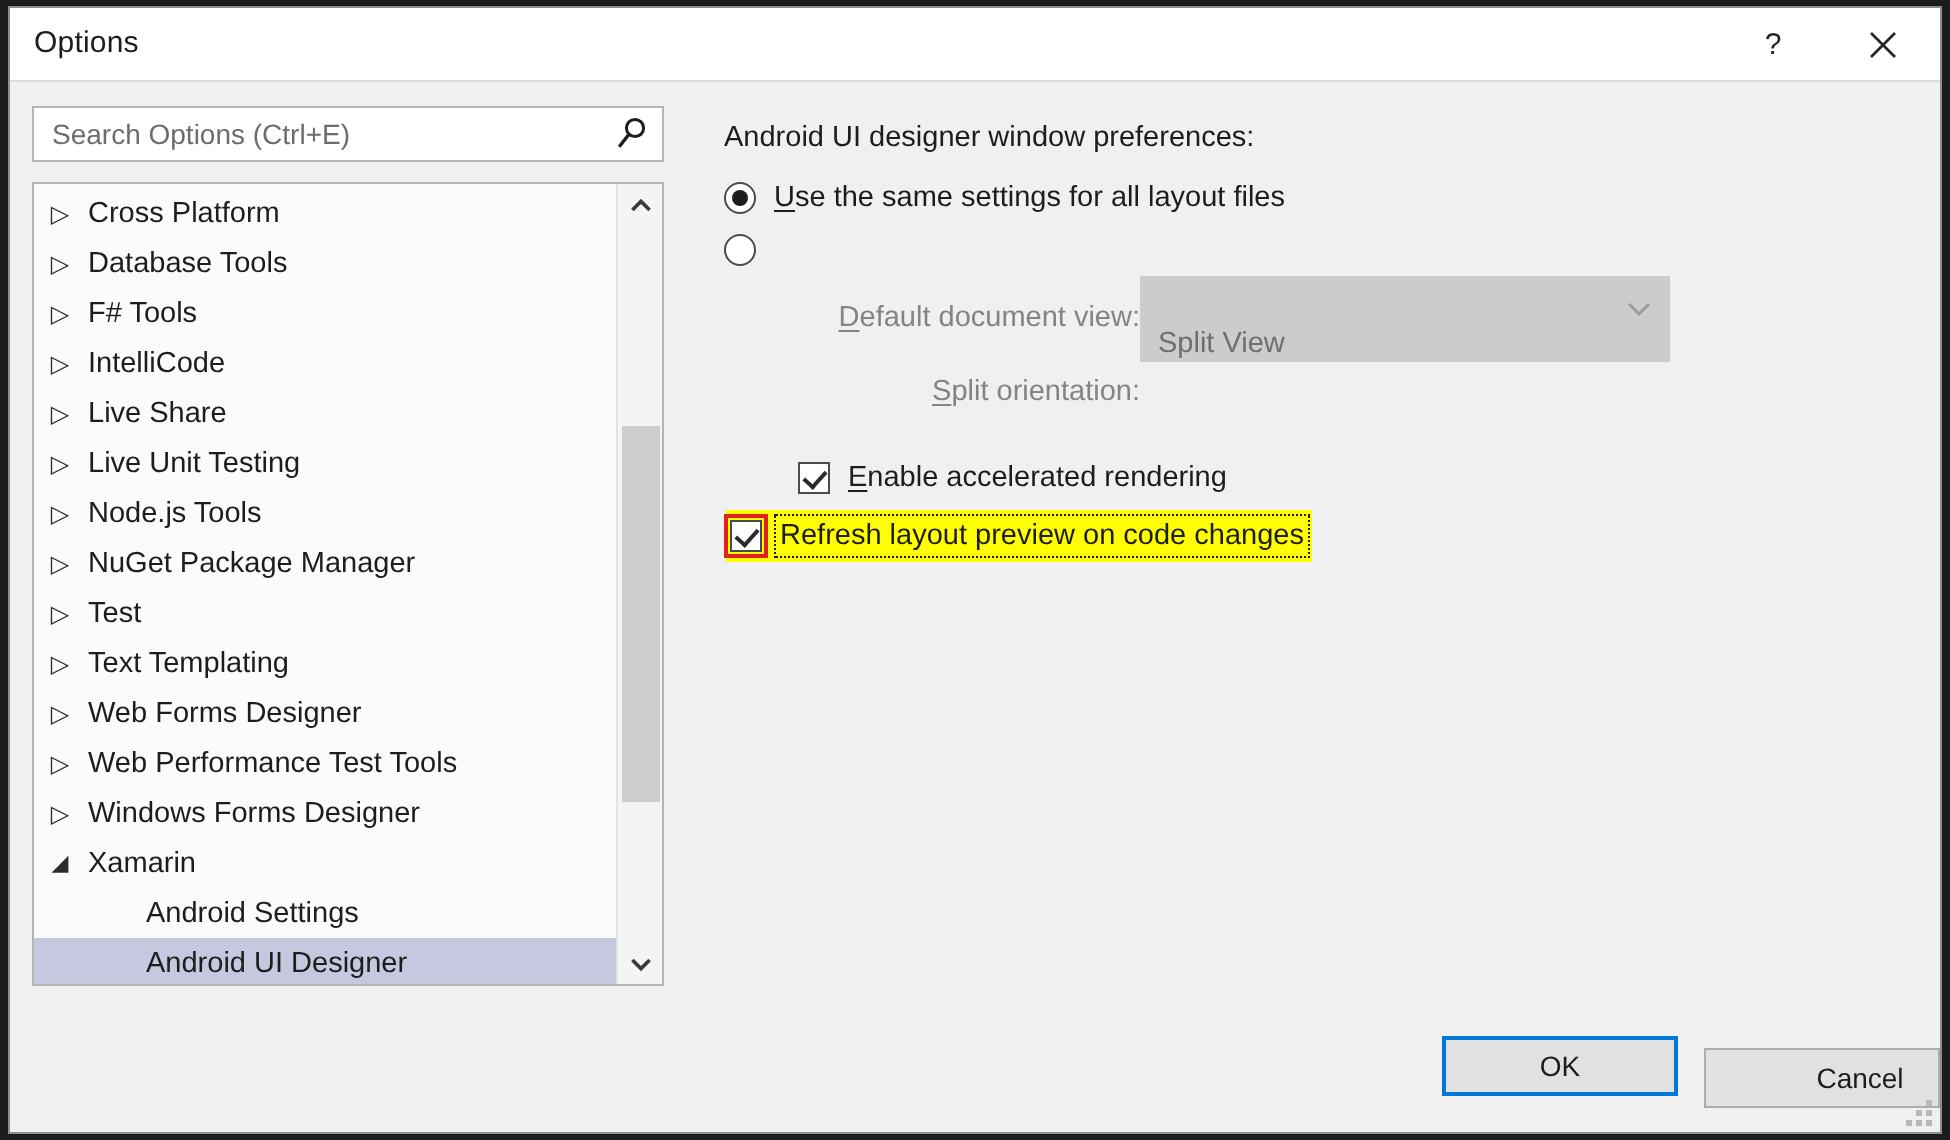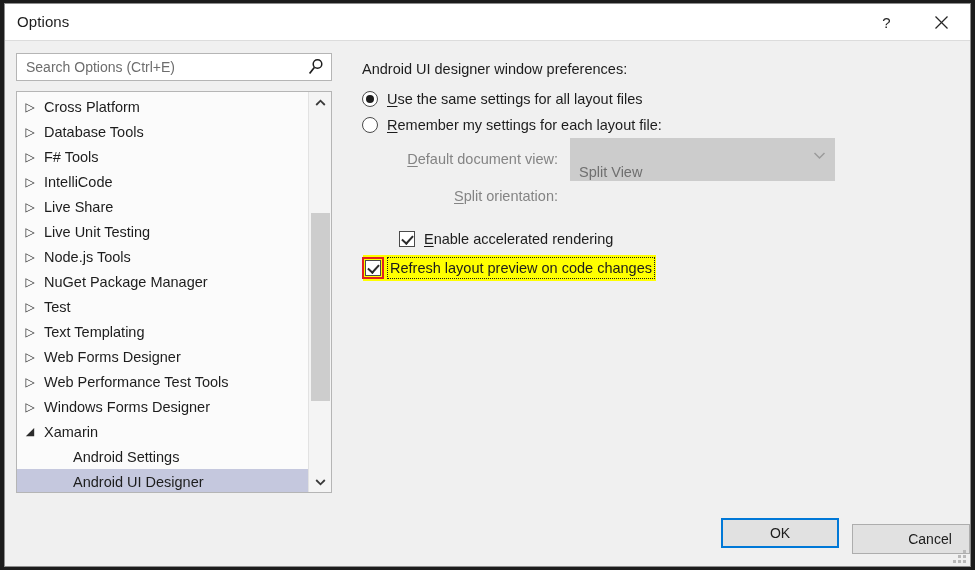--- a/index.html
+++ b/index.html
@@ -144,21 +144,21 @@
   }
   .acc { text-decoration: underline; text-underline-offset: 2px; }
 
   .field-row {
     position: relative; height: 32px;
     display: flex; align-items: center;
     margin-top: 5px;
   }
   .field-label {
     width: 208px; flex: 0 0 208px;
-    text-align: right; padding-right: 12px;
+    text-align: right; 
     font-size: 14.5px; color: #848484;
   }
   .combo {
     position: relative;
     width: 265px; height: 43px;
     background: #cccccc;
     border: 1px solid #cccccc;
     display: flex; align-items: flex-end;
     cursor: default;
   }
@@ -354,21 +354,20 @@
 
     <p id="pref-heading">Android UI designer window preferences:</p>
 
     <div id="radio-group">
         <div class="radio-row">
           <span class="radio-mark on"></span>
           <span><span class="acc">U</span>se the same settings for all layout files</span>
         </div>
         <div class="radio-row">
           <span class="radio-mark"></span>
-          <span><span class="acc">R</span>emember my settings for each layout file:</span>
         </div>
       </div>
 
     <div id="field-group">
         <div class="field-row">
           <span class="field-label"><span class="acc">D</span>efault document view:</span>
           <div class="combo">
             <span class="combo-text">Split View</span>
             <span class="chev"><svg width="13" height="9" viewBox="0 0 13 9" aria-hidden="true">
                 <polyline points="1.5,2 6.5,7 11.5,2" fill="none" stroke="#9b9b9b" stroke-width="1.5"></polyline>

